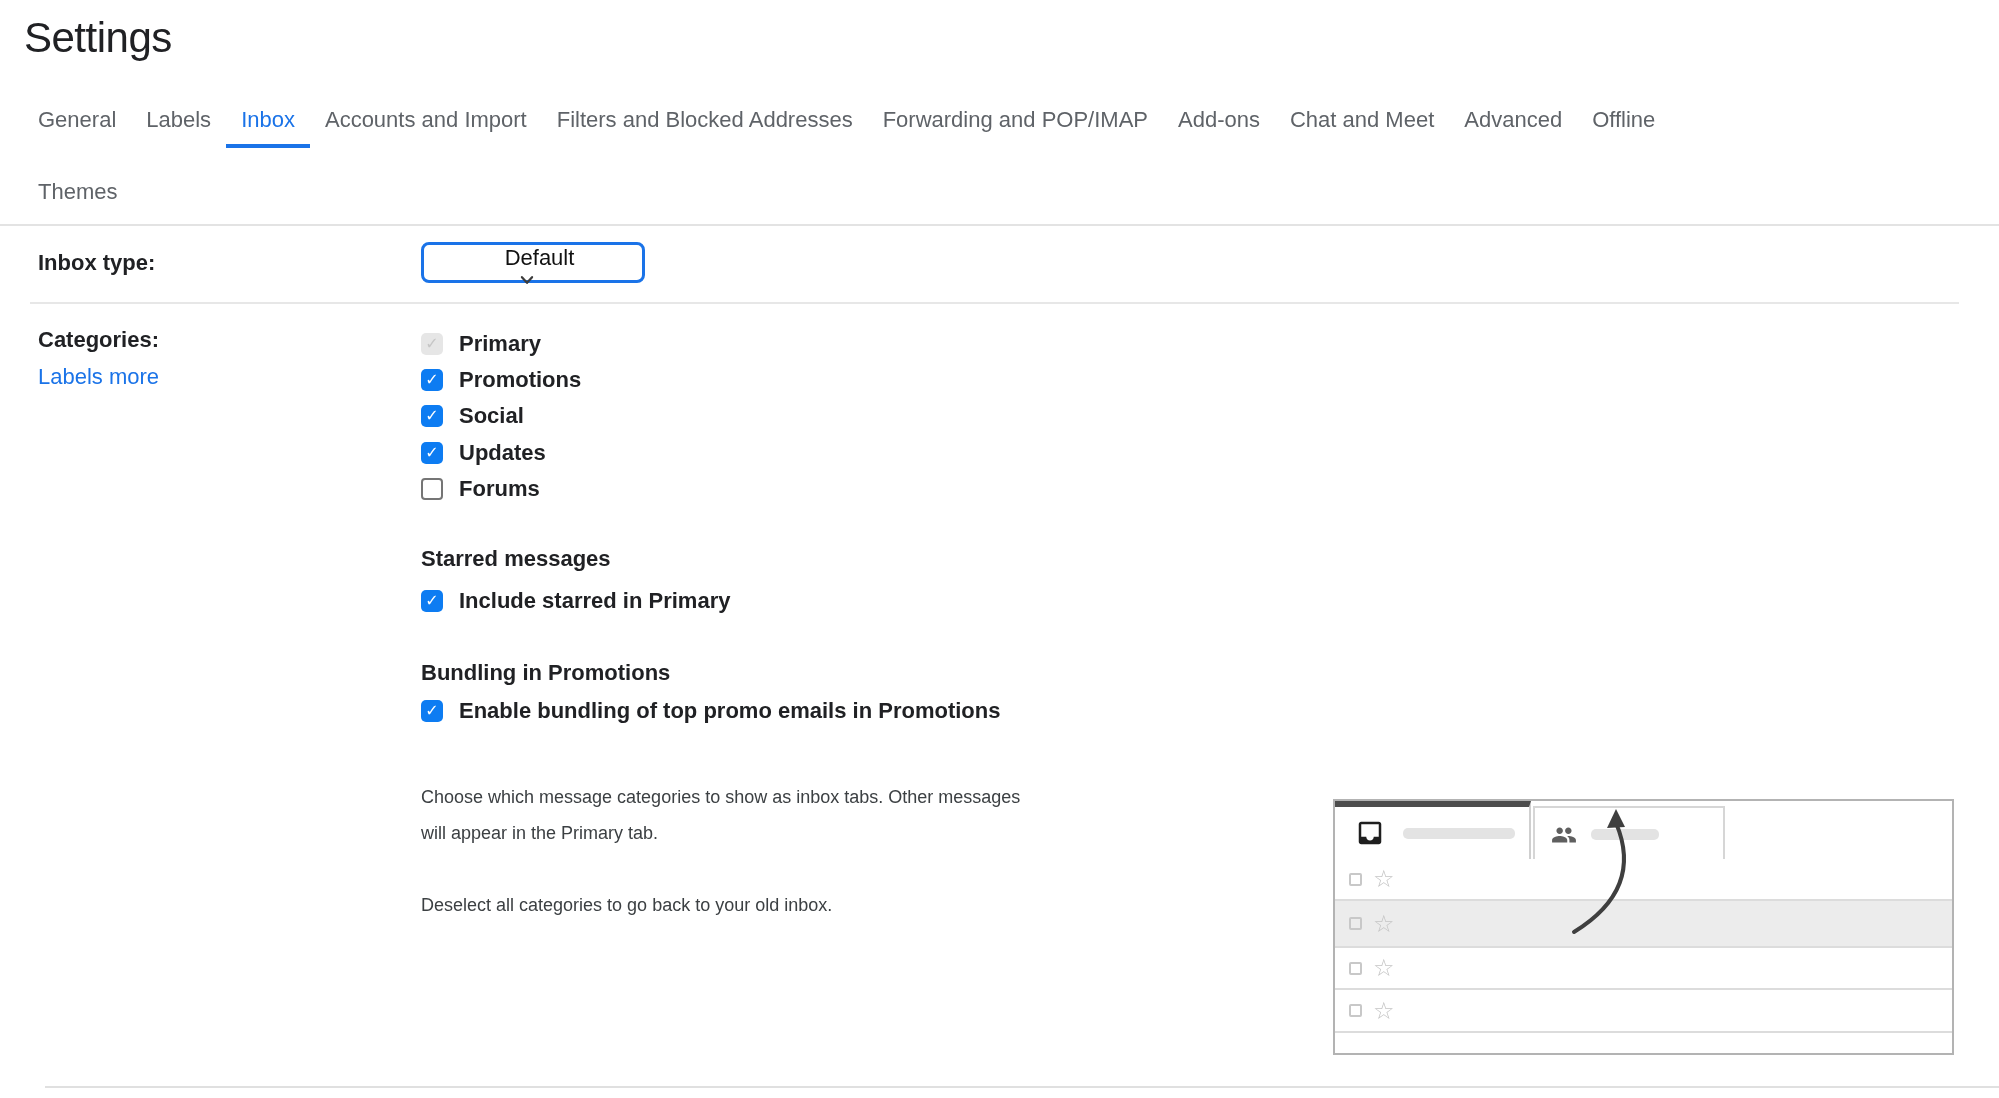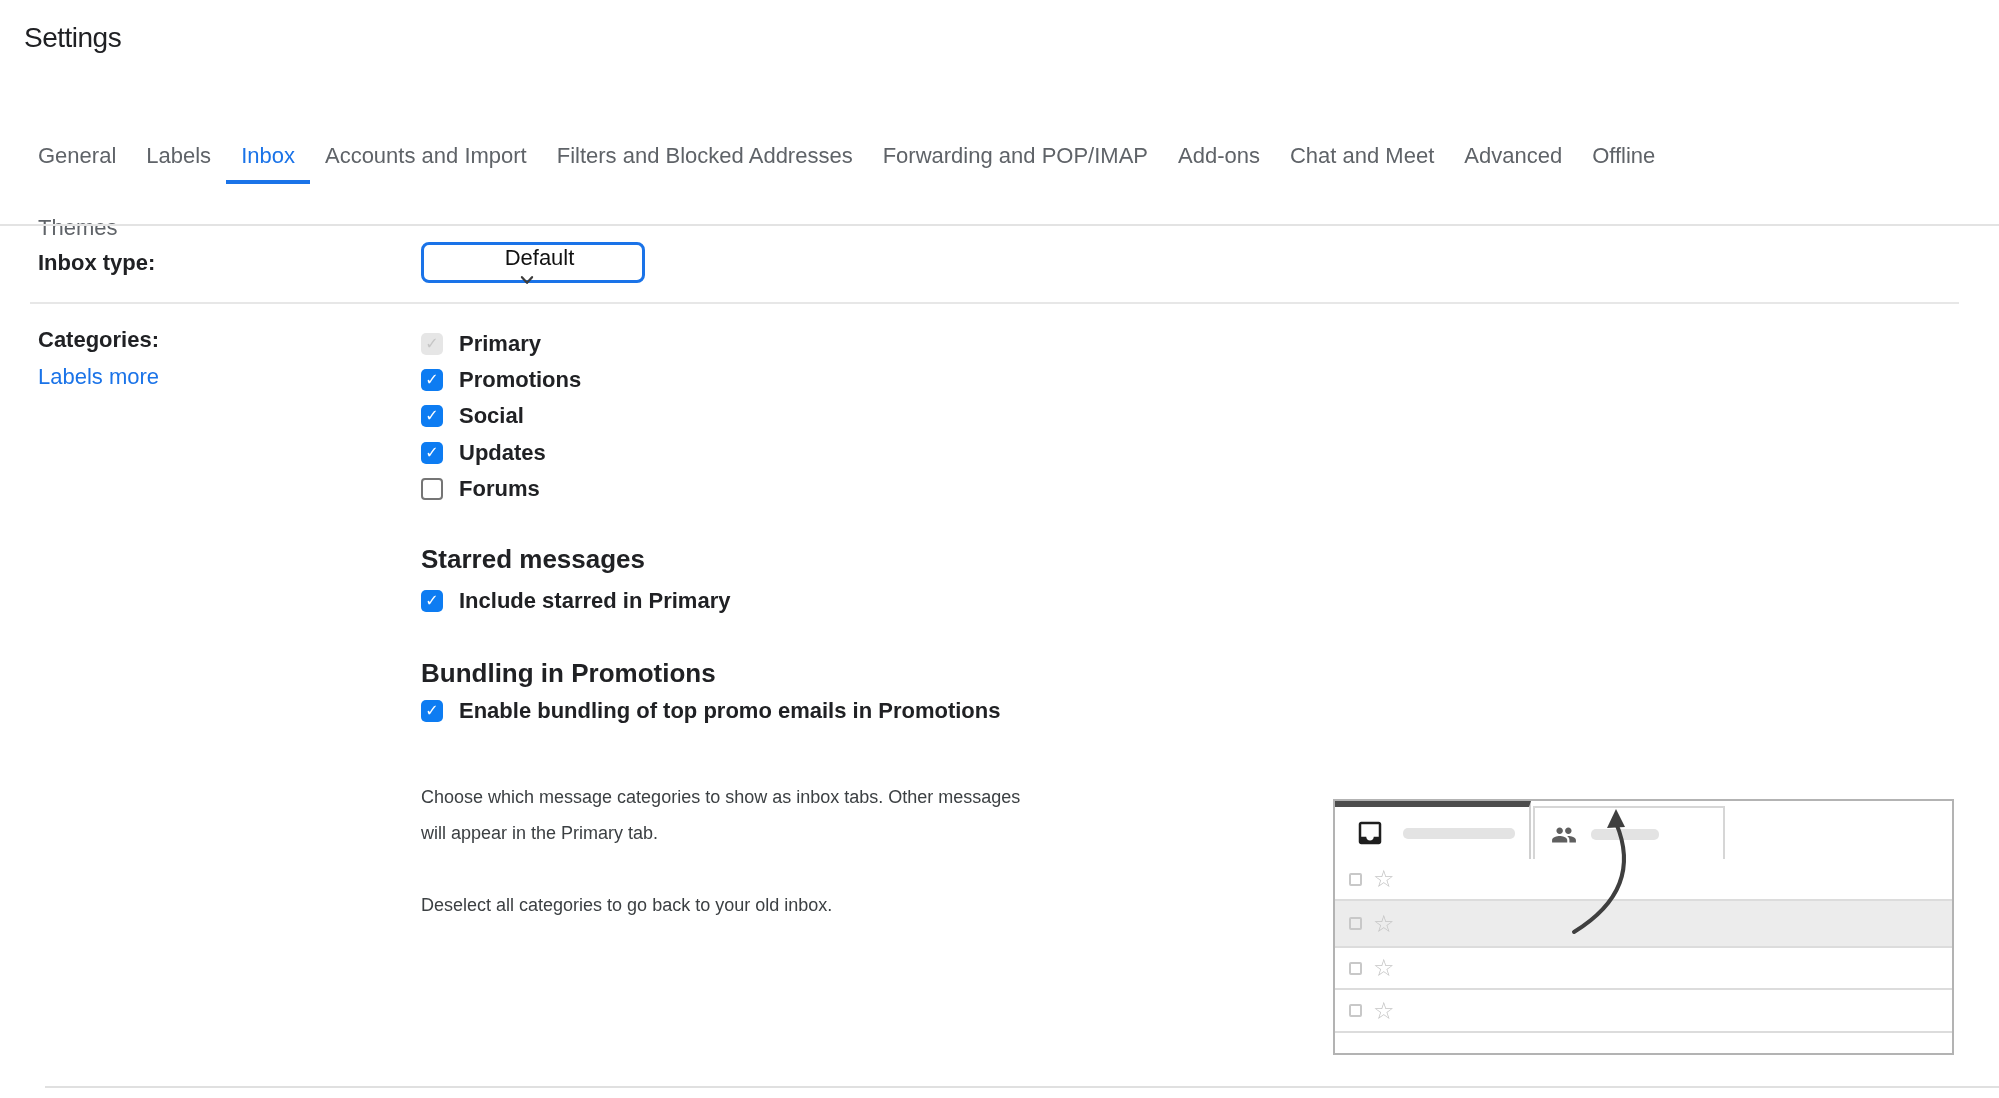--- a/index.html
+++ b/index.html
@@ -4,32 +4,31 @@
 <style>
   html,body{margin:0;padding:0;background:#fff;}
   body{
     width:1999px;height:1098px;position:relative;overflow:hidden;
     font-family:"Liberation Sans","DejaVu Sans",sans-serif;
     color:#202124;
   }
   .abs{position:absolute;}
   
   #page-title{
-    left:24px;top:12px;font-size:28px;line-height:52px;font-weight:400;
+    left:24px;top:12px;font-size:42px;line-height:52px;font-weight:400;
     color:#202124;letter-spacing:-0.5px;
   }
   
   .tabrow{left:23px;display:flex;align-items:flex-start;}
   #tabrow-1{top:100px;}
   #tabrow-2{top:172px;}
   .tab{
     font-size:22px;line-height:28px;color:#5f6368;
     padding:6px 15px 10px 15px;cursor:pointer;white-space:nowrap;
     border-bottom:4px solid transparent;
-    margin-top:36px;
   }
   .tab.active{color:var(--accent,#1a73e8);border-bottom-color:var(--accent,#1a73e8);font-weight:500;}
   .divider{height:2px;background:#e3e3e3;}
   #divider-tabs{left:0;right:0;top:224px;}
   #divider-inboxtype{left:30px;right:40px;top:302px;background:#e7e7e7;}
   #divider-bottom{left:45px;right:0;top:1086px;background:#e0e0e0;}
   
   .field-label{font-size:22px;font-weight:700;color:#202124;line-height:26px;}
   #inbox-type-label{left:38px;top:250px;}
   #categories-label{left:38px;top:327px;}
@@ -49,21 +48,21 @@
   }
   .cb{
     width:22px;height:22px;box-sizing:border-box;border-radius:5px;flex:none;
     display:flex;align-items:center;justify-content:center;
     font-size:16px;font-weight:700;color:#fff;line-height:1;
   }
   .cb.checked{background:var(--checkbox-blue,#0d7cf2);}
   .cb.checked-disabled{background:#e6e6e6;color:#c6c6c6;}
   .cb.unchecked{background:#fff;border:2px solid #757575;border-radius:4px;}
   .opt-label{font-size:22px;font-weight:700;color:#202124;white-space:nowrap;}
-  .sec-head{position:absolute;left:421px;font-size:26px;font-weight:700;color:#202124;line-height:26px;}
+  .sec-head{position:absolute;left:421px;font-size:22px;font-weight:700;color:#202124;line-height:26px;}
   
   .desc-line{position:absolute;left:421px;font-size:18px;line-height:36px;color:#3c4043;white-space:nowrap;}
   
   #illustration{
     left:1333px;top:799px;width:621px;height:256px;box-sizing:border-box;
     background:#fff;border:2px solid #b3b3b3;
   }
   #illu-header{position:absolute;left:0;top:0;right:0;height:58px;border-bottom:2px solid #cfcfcf;}
   #illu-tab1{
     position:absolute;left:0;top:0;width:196px;height:58px;box-sizing:border-box;

